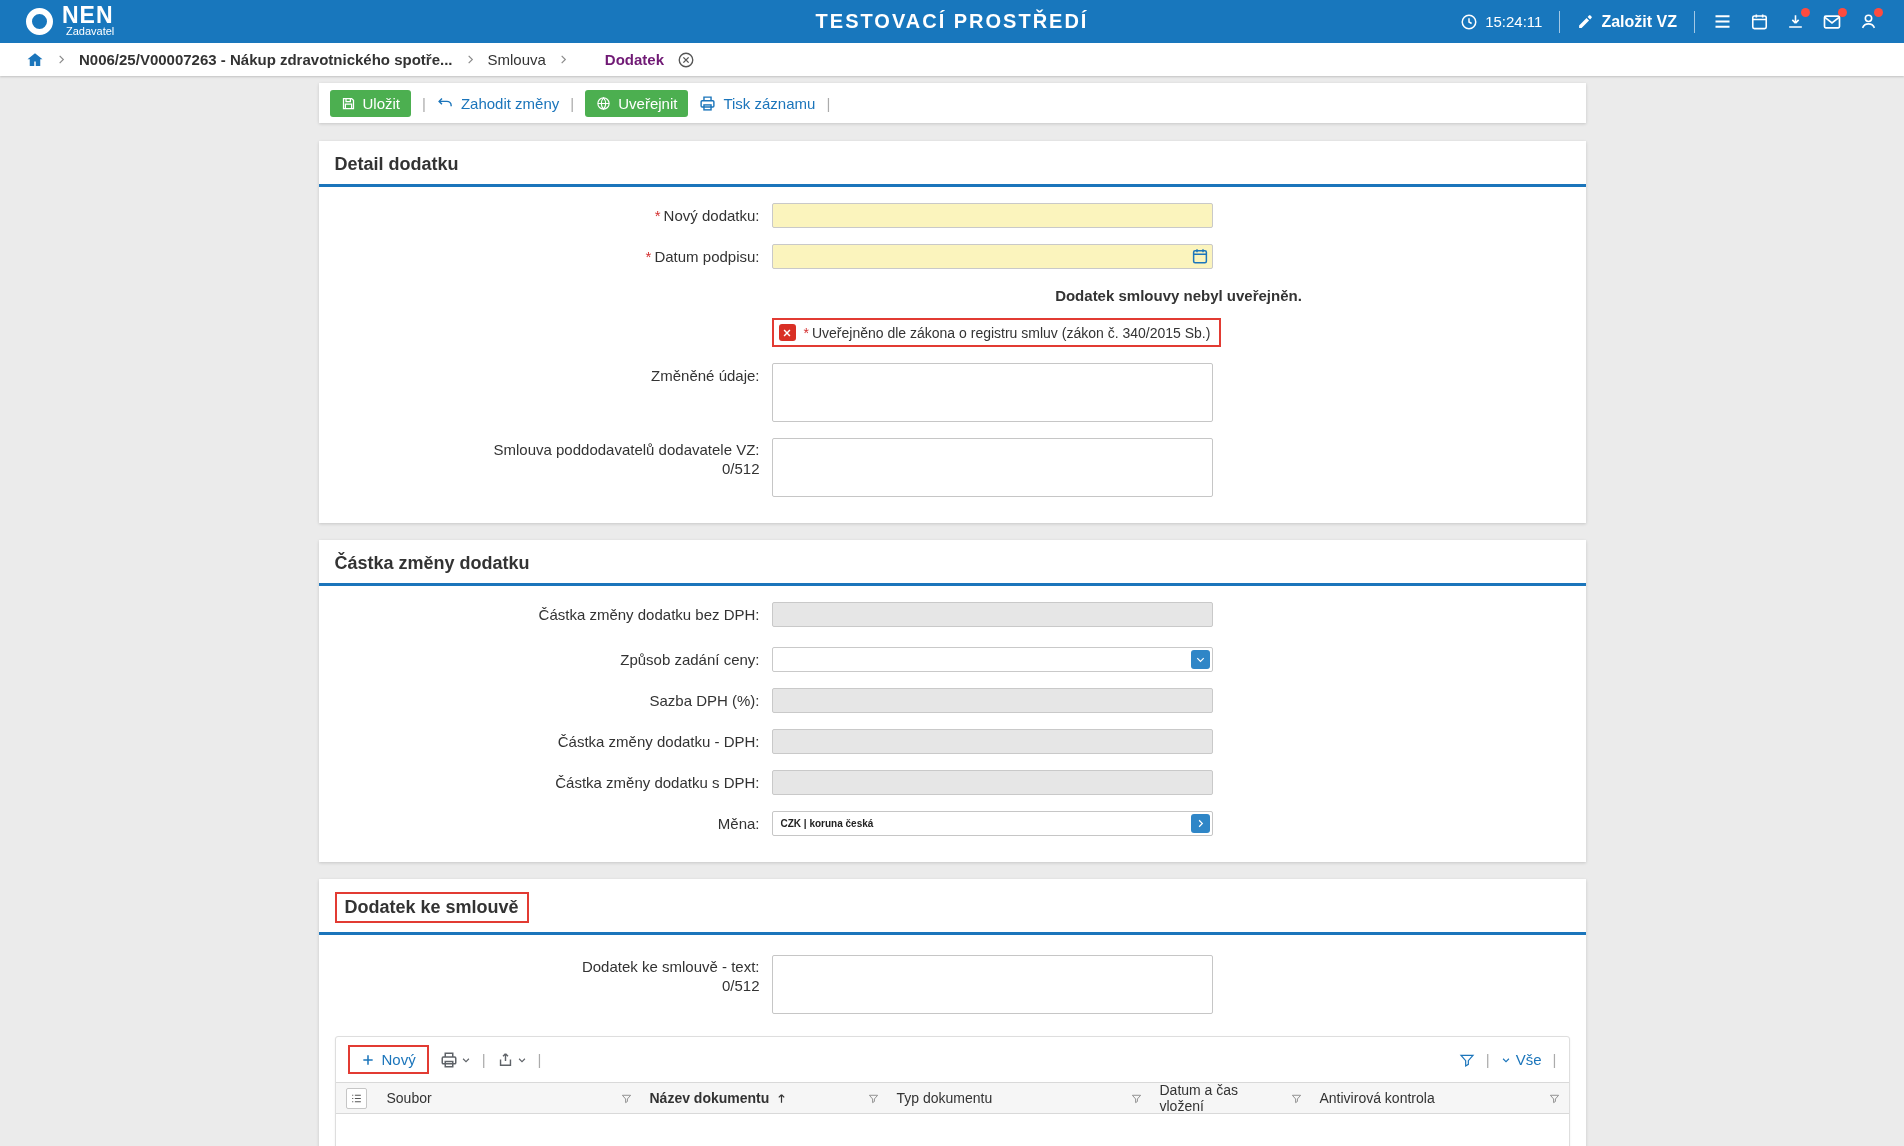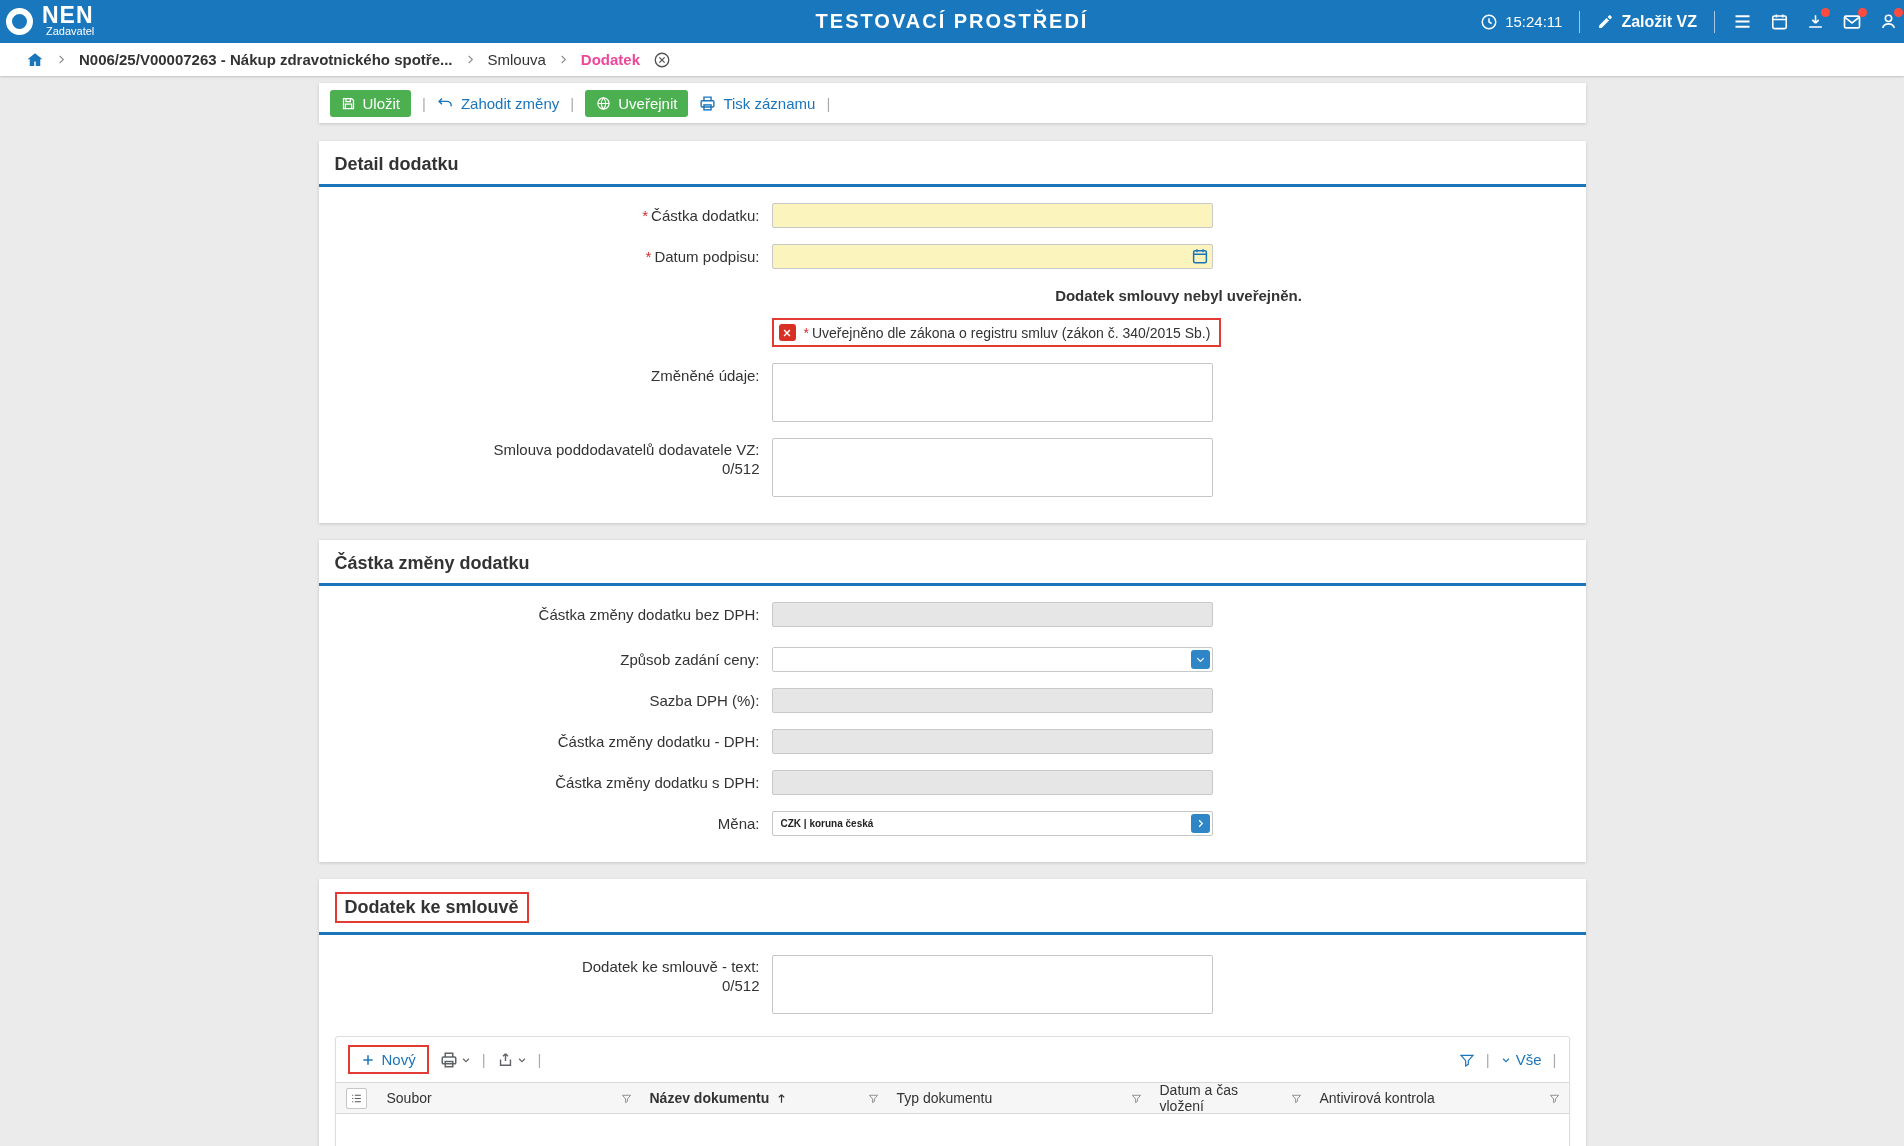--- a/index.html
+++ b/index.html
@@ -2,39 +2,39 @@
 <html><head>
 <meta charset="utf-8">
 <style>
   * { margin:0; padding:0; box-sizing:border-box; }
   html,body { width:1904px; height:1146px; }
   body { font-family:"Liberation Sans", sans-serif; background:#EBEBEB; overflow:hidden; color:#333; }
   button { cursor:pointer; font-family:inherit; }
   .icon { display:inline-flex; align-items:center; justify-content:center; flex:none; }
 
   
-  .topbar { height:43px; background:#1877BD; color:#fff; display:flex; align-items:center; padding:0 6px; position:relative; z-index:5; }
+  .topbar { height:43px; background:#1877BD; color:#fff; display:flex; align-items:center; padding:0 26px; position:relative; z-index:5; }
   .logo { display:flex; align-items:center; gap:9px; background:none; border:none; color:#fff; }
   .logo-ring { width:27px; height:27px; border:6px solid #fff; border-radius:50%; }
   .logo-nen { font-size:23px; font-weight:bold; letter-spacing:1px; line-height:19px; text-align:left; }
   .logo-sub { font-size:11px; margin-left:4px; line-height:12px; text-align:right; }
   .env-title { position:absolute; left:50%; transform:translateX(-50%); font-size:20px; font-weight:bold; letter-spacing:2px; }
   .top-right { margin-left:auto; display:flex; align-items:center; gap:17px; }
   .top-time { display:flex; align-items:center; gap:7px; font-size:15px; }
   .vsep { width:1px; height:22px; background:rgba(255,255,255,.6); }
   .zalozit { display:flex; align-items:center; gap:7px; font-size:16px; font-weight:bold; color:#fff; background:none; border:none; }
   .ibtn { background:none; border:none; color:#fff; display:flex; position:relative; padding:0; }
   .badge { position:absolute; top:-4px; right:-5px; width:9px; height:9px; border-radius:50%; background:#FF4B3E; }
 
   
   .crumbbar { height:33px; background:#fff; display:flex; align-items:center; gap:12px; padding:0 26px; box-shadow:0 1px 2px rgba(0,0,0,.18); position:relative; z-index:4; font-size:15px; }
   .crumb-sep { color:#8a8a8a; display:flex; }
   .crumb1 { font-weight:600; color:#333; cursor:pointer; }
   .crumb2 { color:#333; cursor:pointer; }
-  .crumb3 { font-weight:bold; color:#ec4899; }
+  .crumb3 { font-weight:bold; color:#701a75;margin-left:24px; }
   .crumb-close { color:#555; display:flex; margin-left:1px; background:none; border:none; }
   .home-link { color:#1B75BB; display:flex; background:none; border:none; }
 
   
   .content { padding-top:7px; }
   .card { width:1267px; margin:0 auto; background:#fff; box-shadow:0 1px 3px rgba(0,0,0,.16); }
 
   .actionbar { height:40px; display:flex; align-items:center; gap:11px; padding:8px 11px; margin-bottom:18px; }
   .btn-green { display:inline-flex; align-items:center; gap:7px; background:#4CAF50; color:#fff; border:none; border-radius:3px; height:27px; padding:0 11px; font-size:15px; }
   .link-act { display:inline-flex; align-items:center; gap:7px; color:#1B75BB; font-size:15px; background:none; border:none; }
@@ -246,21 +246,21 @@
     <span class="sep">|</span>
   </div>
 
   <section class="card section">
     <div class="sec-head">
       <h2 class="sec-title">Detail dodatku</h2>
     </div>
     <div class="blue-rule"></div>
 
     <div class="frow">
-      <label class="flabel"><span class="req">*</span><span>Částka dodatku:</span></label>
+      <label class="flabel"><span class="req">*</span><span>Nový dodatku:</span></label>
       <div class="ffield">
         <input class="txt yellow" style="">
       </div>
     </div>
 
     <div class="frow">
       <label class="flabel"><span class="req">*</span><span>Datum podpisu:</span></label>
       <div class="ffield">
         <input class="txt yellow" style="">
         <button class="cal-btn">

